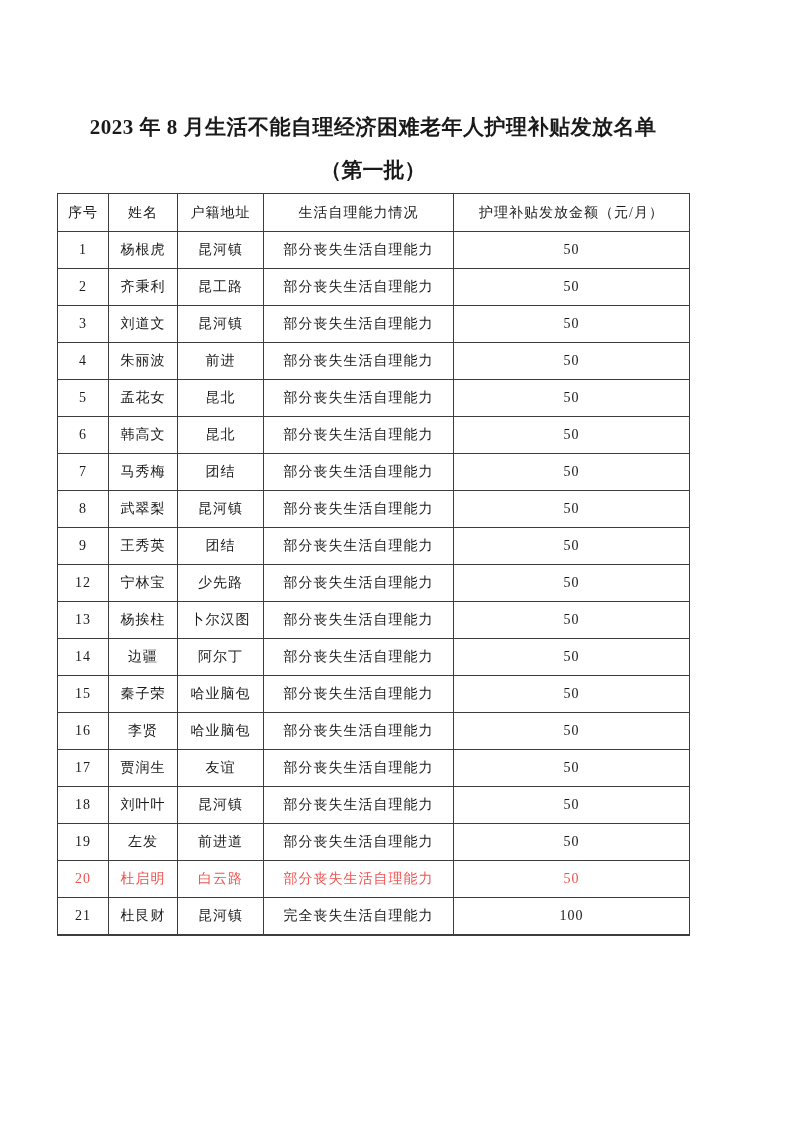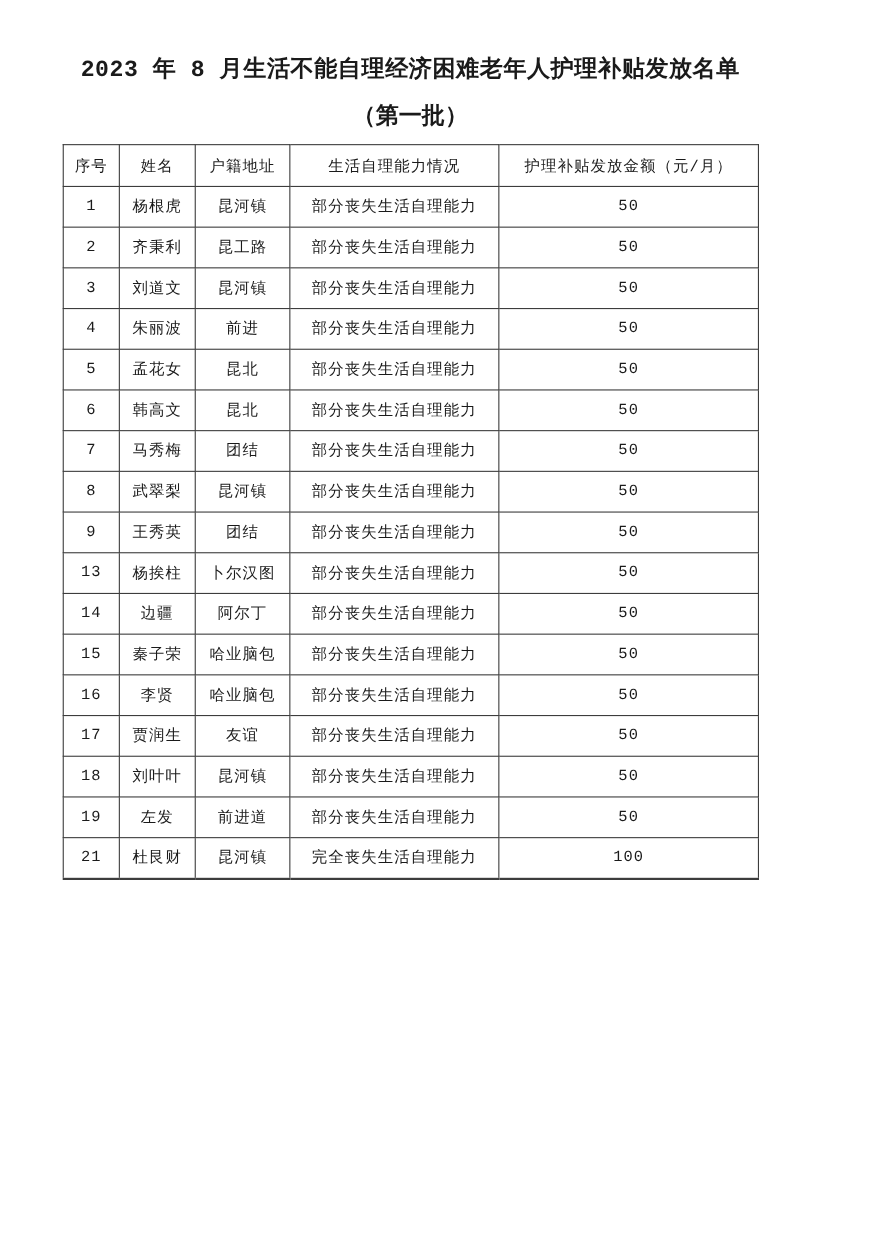--- a/index.html
+++ b/index.html
@@ -8,22 +8,21 @@
     width: 793px;
     height: 1122px;
     font-family: "Liberation Serif", "DejaVu Serif", serif;
     color: #1a1a1a;
     overflow: hidden;
   }
   .page {
     width: 793px;
     height: 794px;
     background: #ffffff;
-    padding-top: 50px;
-    font-family: Liberation Mono, monospace;
+    padding-top: 112px;
   }
   .content {
     width: 632px;
     margin-left: 57px;
   }
   .title {
     text-align: center;
     font-size: 21px;
     font-weight: bold;
     line-height: 30px;
@@ -152,20 +151,27 @@
   <tr>
     <td class="num">9</td>
     <td>王秀英</td>
     <td>团结</td>
     <td>部分丧失生活自理能力</td>
     <td class="num">50</td>
   </tr>
 
 
 
+  <tr>
+    <td class="num">12</td>
+    <td>宁林宝</td>
+    <td>少先路</td>
+    <td>部分丧失生活自理能力</td>
+    <td class="num">50</td>
+  </tr>
 
   <tr>
     <td class="num">13</td>
     <td>杨挨柱</td>
     <td>卜尔汉图</td>
     <td>部分丧失生活自理能力</td>
     <td class="num">50</td>
   </tr>
 
   <tr>
@@ -209,20 +215,27 @@
   </tr>
 
   <tr>
     <td class="num">19</td>
     <td>左发</td>
     <td>前进道</td>
     <td>部分丧失生活自理能力</td>
     <td class="num">50</td>
   </tr>
 
+  <tr class="highlight">
+    <td class="num">20</td>
+    <td>杜启明</td>
+    <td>白云路</td>
+    <td>部分丧失生活自理能力</td>
+    <td class="num">50</td>
+  </tr>
 
   <tr>
     <td class="num">21</td>
     <td>杜艮财</td>
     <td>昆河镇</td>
     <td>完全丧失生活自理能力</td>
     <td class="num">100</td>
   </tr>
 </tbody>
     </table>

